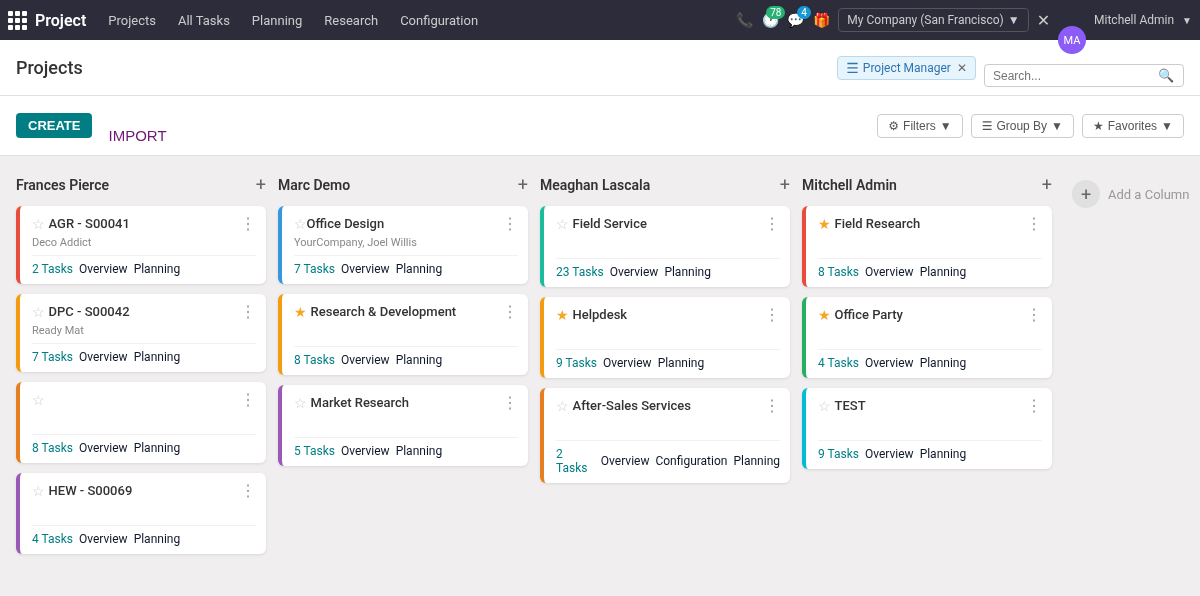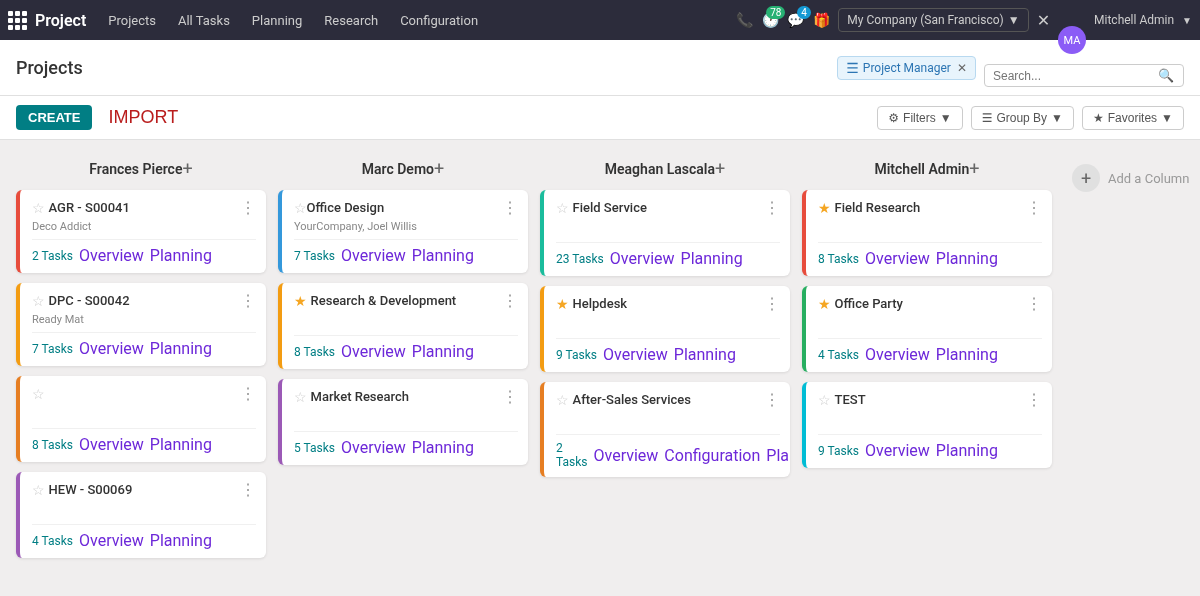--- a/index.html
+++ b/index.html
@@ -50,42 +50,42 @@
     
     .toolbar {
       background: #fff;
       padding: 6px 16px;
       display: flex;
       align-items: center;
       gap: 8px;
       border-bottom: 1px solid #e0e0e0;
     }
     .btn-create { background: #017e84; color: #fff; border: none; padding: 5px 12px; border-radius: 4px; cursor: pointer; font-size: 13px; font-weight: 600; }
-    .btn-import { background: none; border: none; color: #b91c1c; cursor: pointer; font-size: 18px; padding: 5px 8px; }
+    .btn-import { background: none; border: none; color: #701a75; cursor: pointer; font-size: 15px; padding: 5px 8px; margin-top: 20px; }
     .toolbar-spacer { flex: 1; }
     .toolbar-btn { background: none; border: 1px solid #ccc; color: #555; cursor: pointer; font-size: 12px; padding: 4px 10px; border-radius: 4px; display: flex; align-items: center; gap: 4px; }
 
     
     .main { padding: 16px; overflow-x: auto; }
     .columns-wrap { display: flex; gap: 12px; align-items: flex-start; }
     .column { width: 250px; min-width: 250px; }
-    .column-header { display: flex; align-items: center; justify-content: center; margin-bottom: 8px; padding: 4px 0; }
+    .column-header { display: flex; align-items: center; justify-content: space-between; margin-bottom: 8px; padding: 4px 0; }
     .column-title { font-size: 14px; font-weight: 600; color: #333; }
     .column-add { color: #666; cursor: pointer; font-size: 18px; line-height: 1; }
 
     
     .card { background: #fff; border-radius: 6px; margin-bottom: 10px; overflow: hidden; box-shadow: 0 1px 3px rgba(0,0,0,0.1); }
     .card-inner { position: relative; padding: 10px 10px 8px 12px; }
     .card-header { display: flex; align-items: flex-start; justify-content: space-between; margin-bottom: 4px; }
     .card-title { font-size: 13px; font-weight: 500; color: #333; flex: 1; }
     .card-subtitle { font-size: 11px; color: #888; margin-bottom: 6px; }
     .card-menu { color: #999; cursor: pointer; font-size: 16px; line-height: 1; flex-shrink: 0; }
     .card-footer { display: flex; align-items: center; gap: 6px; padding-top: 6px; border-top: 1px solid #f0f0f0; margin-top: 6px; }
     .tasks-count { font-size: 12px; color: #017e84; cursor: pointer; }
-    .footer-link { font-size: 16px; color: #6d28d9; cursor: pointer; }
+    .footer-link { font-size: 12px; color: #0f172a; cursor: pointer; }
     .star-icon { font-size: 14px; cursor: pointer; }
     .star-filled { color: #f5a623; }
     .star-empty { color: #ccc; }
 
     
     .border-red { border-left: 4px solid #e74c3c; }
     .border-yellow { border-left: 4px solid #f39c12; }
     .border-orange { border-left: 4px solid #e67e22; }
     .border-blue { border-left: 4px solid #3498db; }
     .border-purple { border-left: 4px solid #9b59b6; }

